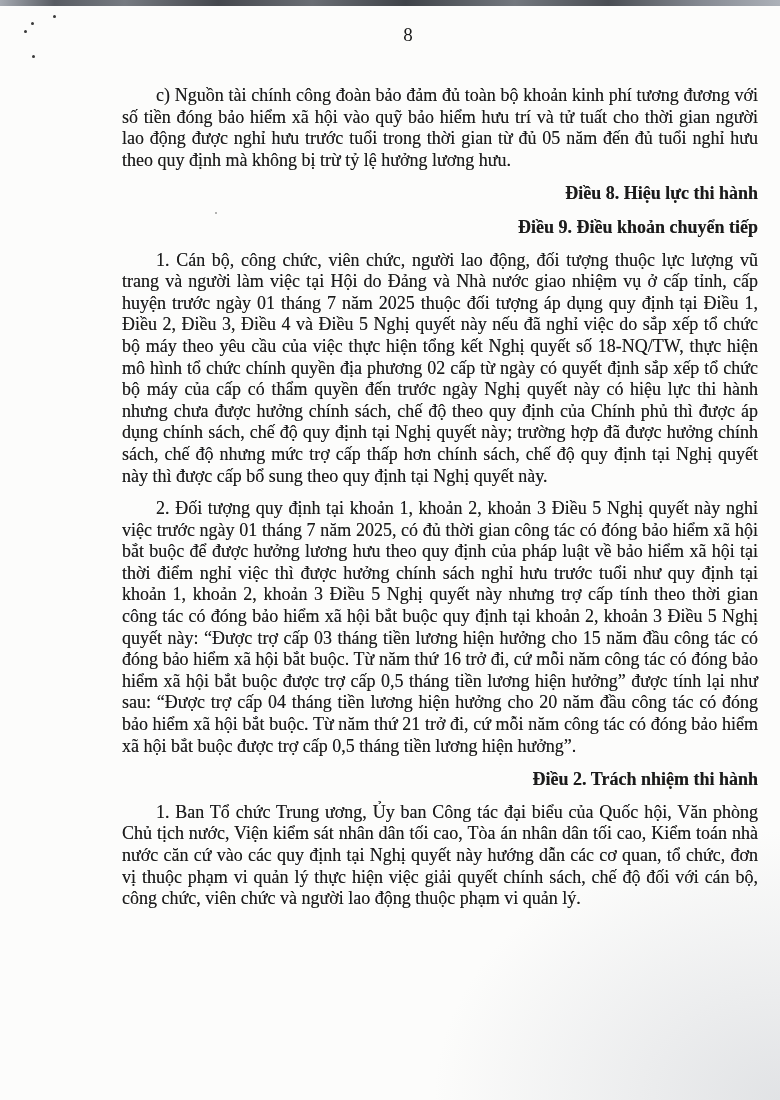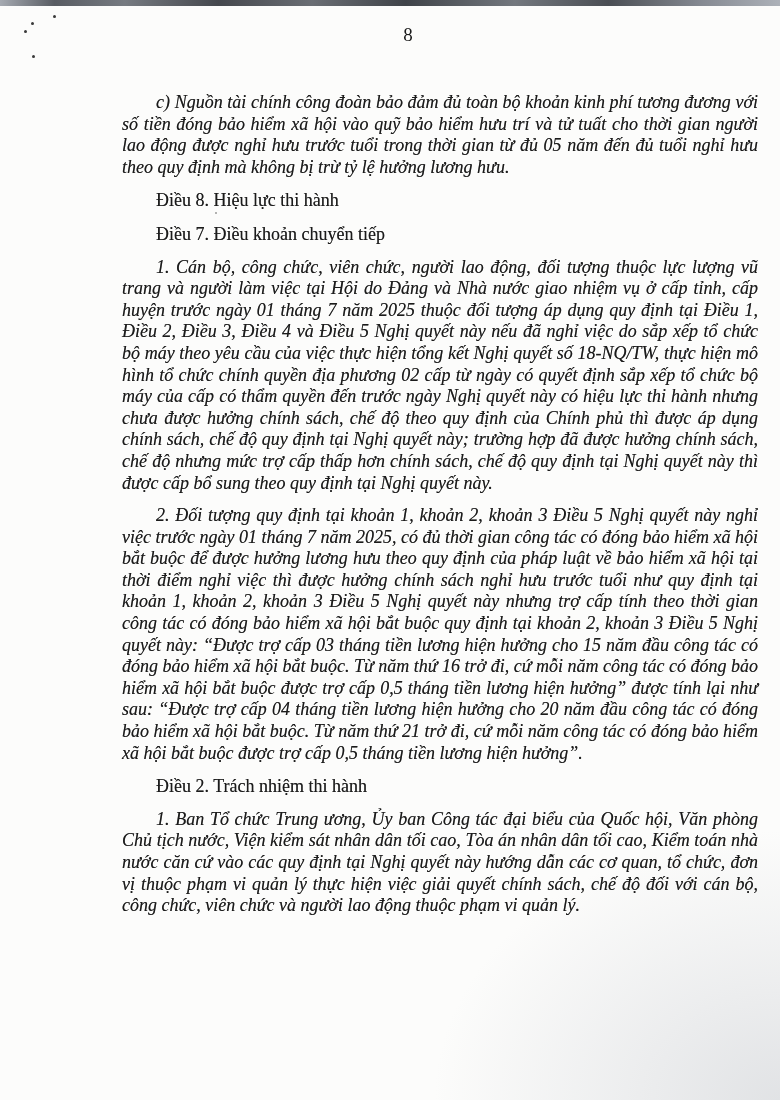--- a/index.html
+++ b/index.html
@@ -53,29 +53,28 @@
     position: absolute;
     left: 122px;
     top: 84px;
     width: 636px;
     font-size: 18px;
     line-height: 21.6px;
     text-align: justify;
     text-shadow: 0 0 0.4px rgba(20,20,20,0.55);
   }
   .para {
-    margin: 8px 0 11px 0;
+    margin: 1px 0 11px 0;
     text-indent: 34px;
-    font-style: italic;
   }
   .heading {
     margin: 12px 0 11px 0;
     padding-left: 34px;
-    font-weight: normal;
-    text-align: left;
+    font-weight: bold;
+    text-align: right;
   }
 </style>
 </head>
 <body>
 
 <div class="page">
 
   <div class="scan-top-band"></div>
 
   <div>
@@ -90,21 +89,21 @@
 
   <div class="page-number">8</div>
 
   <div class="text-col">
 
     <p class="para">c) Nguồn tài chính công đoàn bảo đảm đủ toàn bộ khoản kinh phí tương đương với số tiền đóng bảo hiểm xã hội vào quỹ bảo hiểm hưu trí và tử tuất cho thời gian người lao động được nghỉ hưu trước tuổi trong thời gian từ đủ 05 năm đến đủ tuổi nghỉ hưu theo quy định mà không bị trừ tỷ lệ hưởng lương hưu.</p>
 
     <p class="heading">Điều 8. Hiệu lực thi hành</p>
 
 
-    <p class="heading">Điều 7. Điều khoản chuyển tiếp</p>
+    <p class="heading">Điều 9. Điều khoản chuyển tiếp</p>
 
     <p class="para">1. Cán bộ, công chức, viên chức, người lao động, đối tượng thuộc lực lượng vũ trang và người làm việc tại Hội do Đảng và Nhà nước giao nhiệm vụ ở cấp tỉnh, cấp huyện trước ngày 01 tháng 7 năm 2025 thuộc đối tượng áp dụng quy định tại Điều 1, Điều 2, Điều 3, Điều 4 và Điều 5 Nghị quyết này nếu đã nghỉ việc do sắp xếp tổ chức bộ máy theo yêu cầu của việc thực hiện tổng kết Nghị quyết số 18-NQ/TW, thực hiện mô hình tổ chức chính quyền địa phương 02 cấp từ ngày có quyết định sắp xếp tổ chức bộ máy của cấp có thẩm quyền đến trước ngày Nghị quyết này có hiệu lực thi hành nhưng chưa được hưởng chính sách, chế độ theo quy định của Chính phủ thì được áp dụng chính sách, chế độ quy định tại Nghị quyết này; trường hợp đã được hưởng chính sách, chế độ nhưng mức trợ cấp thấp hơn chính sách, chế độ quy định tại Nghị quyết này thì được cấp bổ sung theo quy định tại Nghị quyết này.</p>
 
     <p class="para">2. Đối tượng quy định tại khoản 1, khoản 2, khoản 3 Điều 5 Nghị quyết này nghỉ việc trước ngày 01 tháng 7 năm 2025, có đủ thời gian công tác có đóng bảo hiểm xã hội bắt buộc để được hưởng lương hưu theo quy định của pháp luật về bảo hiểm xã hội tại thời điểm nghỉ việc thì được hưởng chính sách nghỉ hưu trước tuổi như quy định tại khoản 1, khoản 2, khoản 3 Điều 5 Nghị quyết này nhưng trợ cấp tính theo thời gian công tác có đóng bảo hiểm xã hội bắt buộc quy định tại khoản 2, khoản 3 Điều 5 Nghị quyết này: “Được trợ cấp 03 tháng tiền lương hiện hưởng cho 15 năm đầu công tác có đóng bảo hiểm xã hội bắt buộc. Từ năm thứ 16 trở đi, cứ mỗi năm công tác có đóng bảo hiểm xã hội bắt buộc được trợ cấp 0,5 tháng tiền lương hiện hưởng” được tính lại như sau: “Được trợ cấp 04 tháng tiền lương hiện hưởng cho 20 năm đầu công tác có đóng bảo hiểm xã hội bắt buộc. Từ năm thứ 21 trở đi, cứ mỗi năm công tác có đóng bảo hiểm xã hội bắt buộc được trợ cấp 0,5 tháng tiền lương hiện hưởng”.</p>
 
     <p class="heading">Điều 2. Trách nhiệm thi hành</p>
 
     <p class="para">1. Ban Tổ chức Trung ương, Ủy ban Công tác đại biểu của Quốc hội, Văn phòng Chủ tịch nước, Viện kiểm sát nhân dân tối cao, Tòa án nhân dân tối cao, Kiểm toán nhà nước căn cứ vào các quy định tại Nghị quyết này hướng dẫn các cơ quan, tổ chức, đơn vị thuộc phạm vi quản lý thực hiện việc giải quyết chính sách, chế độ đối với cán bộ, công chức, viên chức và người lao động thuộc phạm vi quản lý.</p>
 
   </div>

